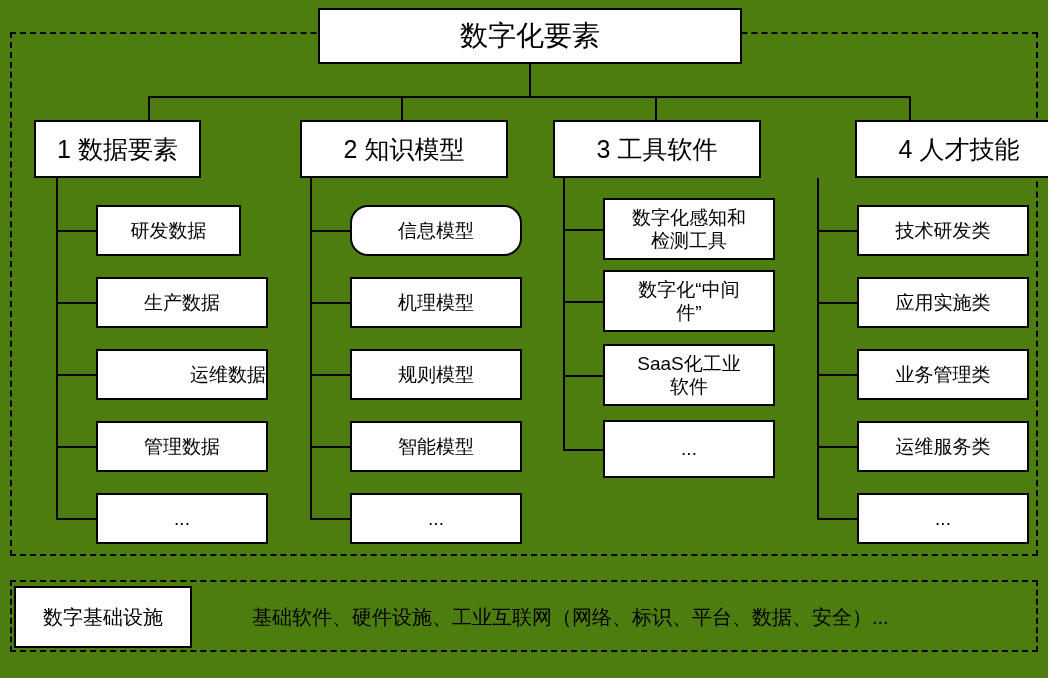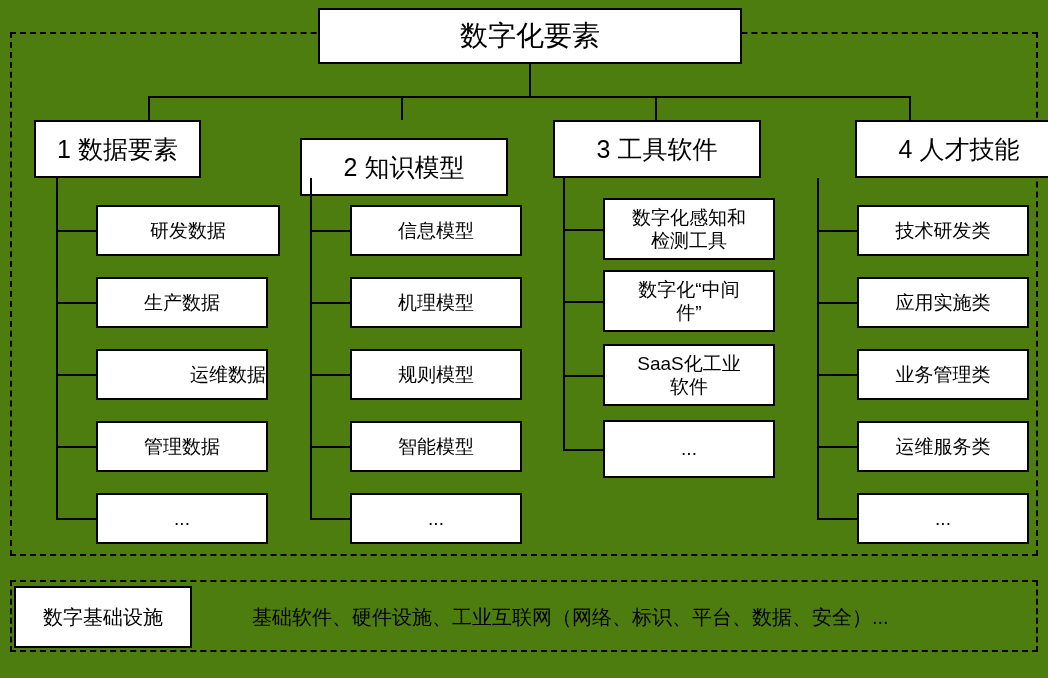--- a/index.html
+++ b/index.html
@@ -93,38 +93,38 @@
   <div class="line hline" style="left:148px; top:96px; width:762px; height:2px;"></div>
 
   <div class="line vline" style="left:148px; top:96px; width:2px; height:24px;"></div>
   <div class="line vline" style="left:401px; top:96px; width:2px; height:24px;"></div>
   <div class="line vline" style="left:655px; top:96px; width:2px; height:24px;"></div>
   <div class="line vline" style="left:909px; top:96px; width:2px; height:24px;"></div>
 
   <div class="box cat-box" style="left:34px; top:120px; width:167px; height:58px;">
     <span>1 数据要素</span>
   </div>
-  <div class="box cat-box" style="left:300px; top:120px; width:208px; height:58px;margin-top:18px;">
+  <div class="box cat-box" style="left:300px; top:120px; width:208px; height:58px;">
     <span>2 知识模型</span>
   </div>
   <div class="box cat-box" style="left:553px; top:120px; width:208px; height:58px;">
     <span>3 工具软件</span>
   </div>
   <div class="box cat-box" style="left:807px; top:120px; width:208px; height:58px;margin-left:48px;">
     <span>4 人才技能</span>
   </div>
 
   <div class="line vline" style="left:56px; top:178px; width:2px; height:340px;"></div>
   <div class="line hline" style="left:56px; top:230px; width:40px; height:2px;"></div>
   <div class="line hline" style="left:56px; top:302px; width:40px; height:2px;"></div>
   <div class="line hline" style="left:56px; top:374px; width:40px; height:2px;"></div>
   <div class="line hline" style="left:56px; top:446px; width:40px; height:2px;"></div>
   <div class="line hline" style="left:56px; top:518px; width:40px; height:2px;"></div>
 
-  <div class="box leaf-box" style="left:96px; top:205px; width:184px; height:51px;text-align:right;">
+  <div class="box leaf-box" style="left:96px; top:205px; width:145px; height:51px;text-align:right;">
     <span>研发数据</span>
   </div>
   <div class="box leaf-box" style="left:96px; top:277px; width:172px; height:51px;">
     <span>生产数据</span>
   </div>
   <div class="box leaf-box" style="left:96px; top:349px; width:172px; height:51px;justify-content:flex-end;">
     <span>运维数据</span>
   </div>
   <div class="box leaf-box" style="left:96px; top:421px; width:172px; height:51px;">
     <span>管理数据</span>
@@ -133,21 +133,21 @@
     <span>...</span>
   </div>
 
   <div class="line vline" style="left:310px; top:178px; width:2px; height:340px;"></div>
   <div class="line hline" style="left:310px; top:230px; width:40px; height:2px;"></div>
   <div class="line hline" style="left:310px; top:302px; width:40px; height:2px;"></div>
   <div class="line hline" style="left:310px; top:374px; width:40px; height:2px;"></div>
   <div class="line hline" style="left:310px; top:446px; width:40px; height:2px;"></div>
   <div class="line hline" style="left:310px; top:518px; width:40px; height:2px;"></div>
 
-  <div class="box leaf-box" style="left:350px; top:205px; width:172px; height:51px;">
+  <div class="box leaf-box" style="left:350px; top:205px; width:172px; height:51px;border-radius:18px;">
     <span>信息模型</span>
   </div>
   <div class="box leaf-box" style="left:350px; top:277px; width:172px; height:51px;">
     <span>机理模型</span>
   </div>
   <div class="box leaf-box" style="left:350px; top:349px; width:172px; height:51px;">
     <span>规则模型</span>
   </div>
   <div class="box leaf-box" style="left:350px; top:421px; width:172px; height:51px;">
     <span>智能模型</span>

